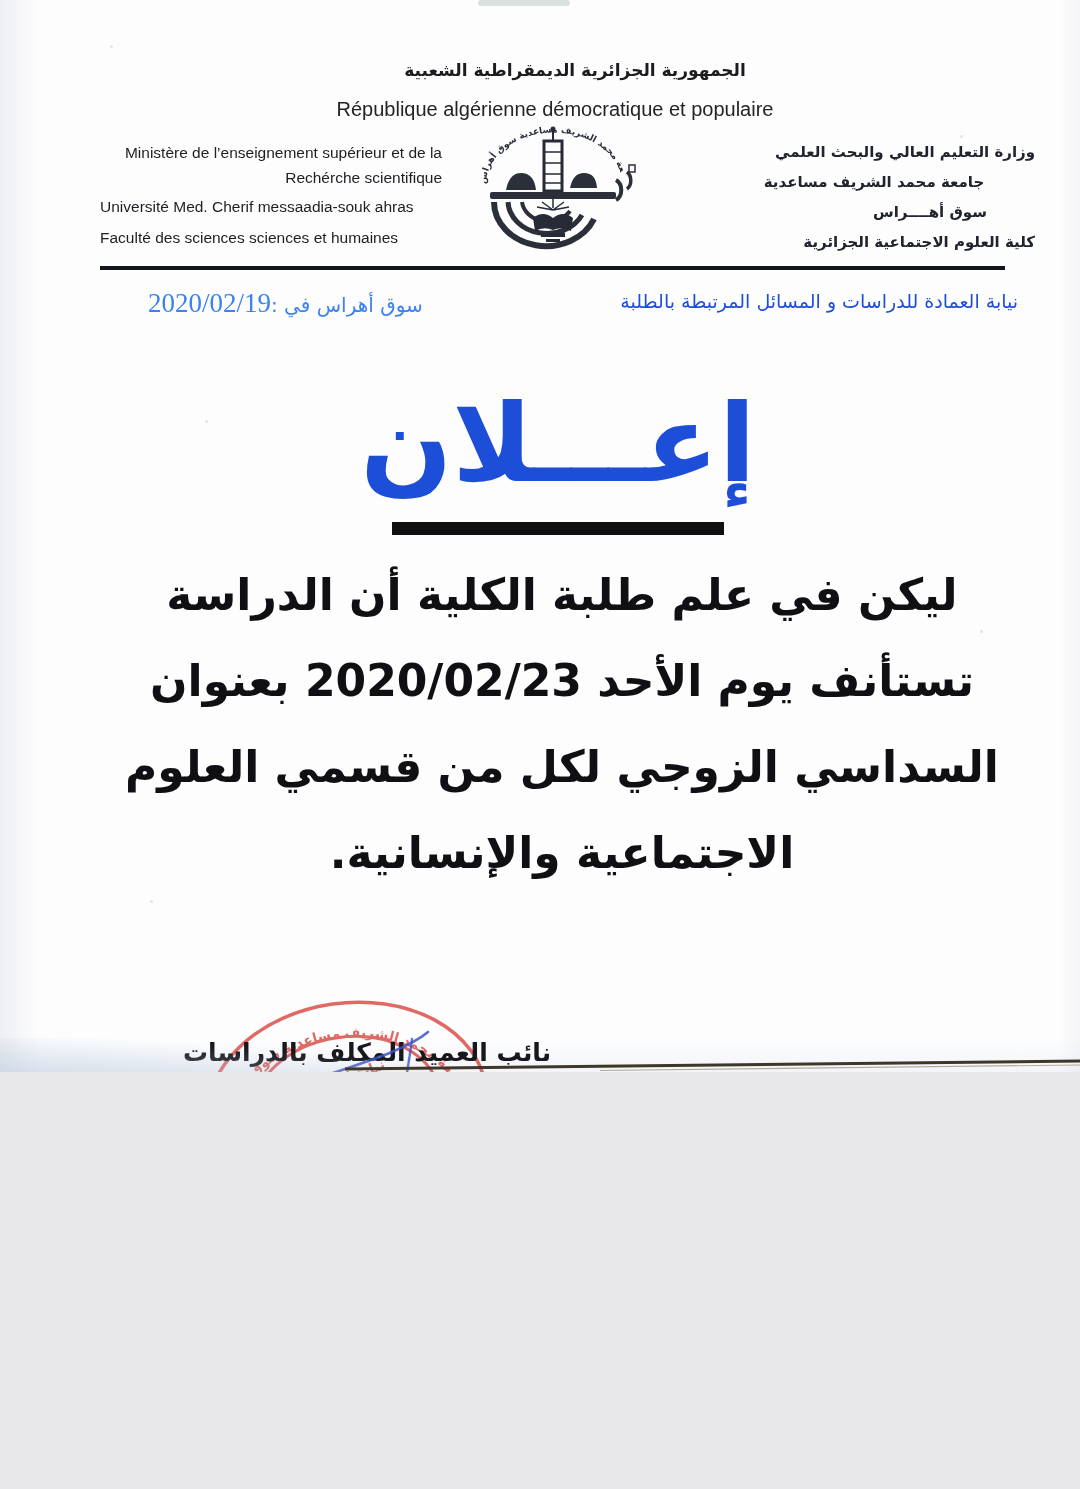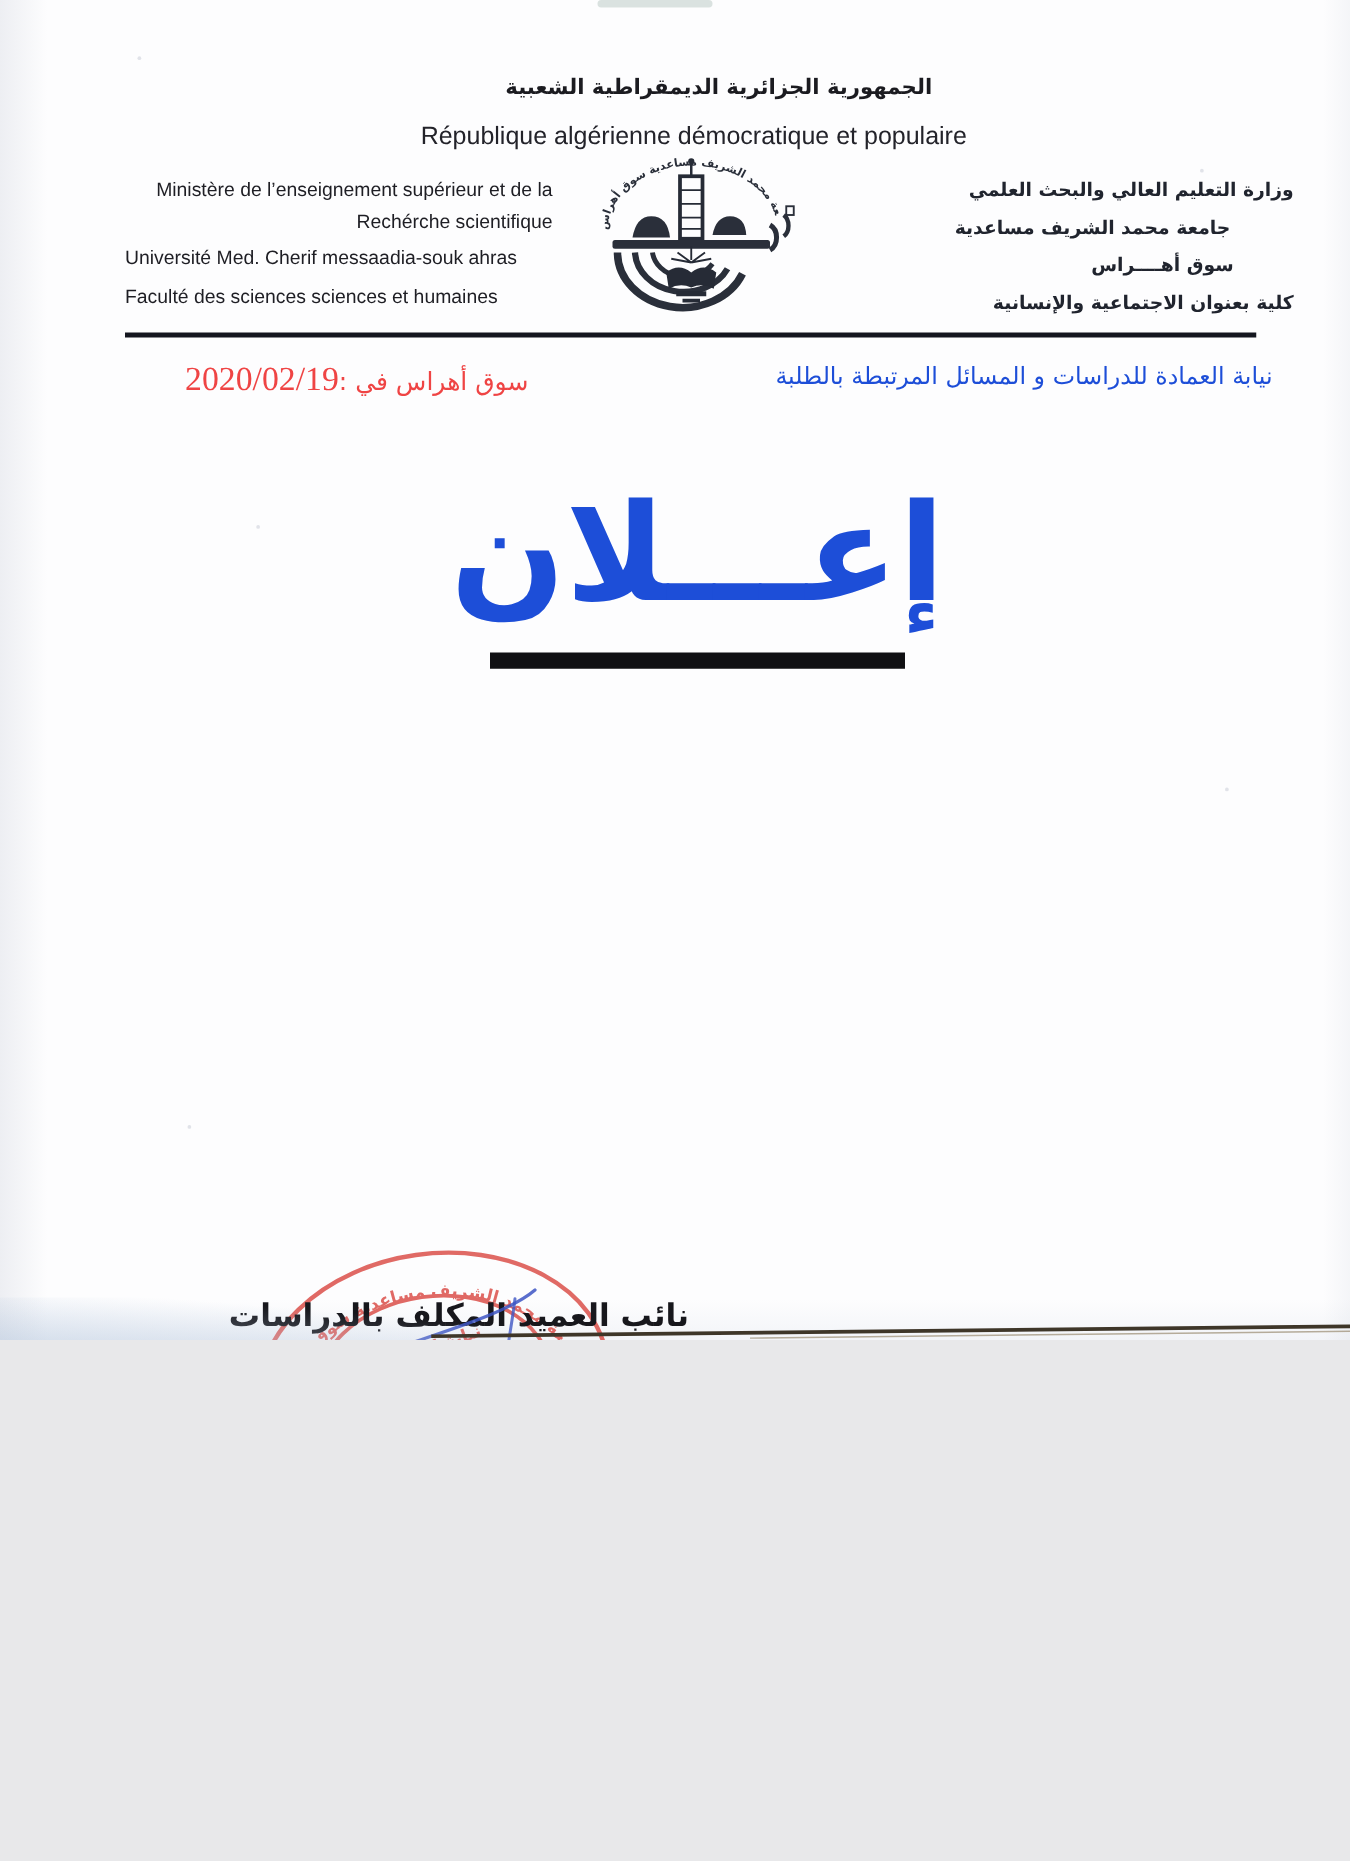--- a/index.html
+++ b/index.html
@@ -31,21 +31,21 @@
   .ar-block{top:137px;right:45px;width:300px;text-align:right;
     font-size:15px;line-height:30px;font-weight:bold;color:#20242e;}
   .ar-block .in1{margin-left:0;margin-right:22px;text-align:center;}
   .ar-block .in2{margin-left:0;margin-right:48px;}
 
   .logo{top:120px;left:464px;width:180px;height:130px;}
 
   .rule{top:266px;left:100px;width:905px;height:4px;background:#14161f;}
 
   .office-line{top:290px;right:62px;font-size:19px;color:#1d4ed8;}
-  .date-line{top:288px;left:148px;font-size:20px;color:#ef4444;}
+  .date-line{top:288px;left:148px;font-size:20px;color:#3b82f6;}
   .date-line .num{font-family:"Liberation Serif",serif;font-size:27px;
     font-weight:normal;letter-spacing:.5px;}
 
   .title{top:380px;left:36px;right:0;text-align:center;
     font-size:108px;font-weight:bold;line-height:1.18;color:#1d4ed8;}
   .title-underline{top:522px;left:392px;width:332px;height:13px;background:#101013;}
 
   .body-text{top:552px;left:112px;right:68px;text-align:center;
     font-size:44px;font-weight:bold;color:#101014;}
   .body-text .bl{line-height:86px;}
@@ -117,33 +117,39 @@
       <path d="M 152,60 a 9,11 0 0 1 0,20" stroke-width="4"></path>
       <path d="M 163,52 a 8,10 0 0 1 0,17" stroke-width="3.5"></path>
       <rect x="165" y="45" width="6" height="7" stroke-width="1.5"></rect>
     </g>
   </svg>
 
   <div class="abs ar-block rtl">
     <div class="nowrap">وزارة التعليم العالي والبحث العلمي</div>
     <div class="nowrap in1">جامعة محمد الشريف مساعدية</div>
     <div class="nowrap in2">سوق أهــــراس</div>
-    <div class="nowrap">كلية بعنوان الاجتماعية والإنسانية</div>
+    <div class="nowrap">كلية العلوم الاجتماعية الجزائرية</div>
   </div>
 
   <div class="abs rule"></div>
 
   <div class="abs office-line rtl nowrap">نيابة العمادة للدراسات و المسائل المرتبطة بالطلبة</div>
   <div class="abs date-line rtl nowrap">
     <span>سوق أهراس في :</span><span class="num">2020/02/19</span>
   </div>
 
   <div class="abs title rtl nowrap">إعـــلان</div>
   <div class="abs title-underline"></div>
 
+  <div class="abs body-text rtl">
+    <div class="bl nowrap">ليكن في علم طلبة الكلية أن الدراسة</div>
+    <div class="bl nowrap">تستأنف يوم الأحد 2020/02/23  بعنوان</div>
+    <div class="bl nowrap">السداسي الزوجي لكل من قسمي العلوم</div>
+    <div class="bl nowrap">الاجتماعية والإنسانية.</div>
+  </div>
 
   <svg class="abs stamp-svg" viewBox="0 0 340 245" xmlns="http://www.w3.org/2000/svg">
     <defs>
       <path id="stampTop" d="M 56,152 A 116,86 -8 0 1 288,132" fill="none"></path>
       <path id="stampBottom" d="M 82,198 A 104,76 -8 0 0 272,182" fill="none"></path>
     </defs>
     <g opacity="0.8">
       <ellipse cx="172" cy="124" rx="140" ry="103" transform="rotate(-8 172 124)" fill="none" stroke="#d9453f" stroke-width="3.5"></ellipse>
       <ellipse cx="172" cy="124" rx="94" ry="69" transform="rotate(-8 172 124)" fill="none" stroke="#d9453f" stroke-width="3"></ellipse>
       <text font-size="13.5" font-weight="bold" fill="#d9453f">

